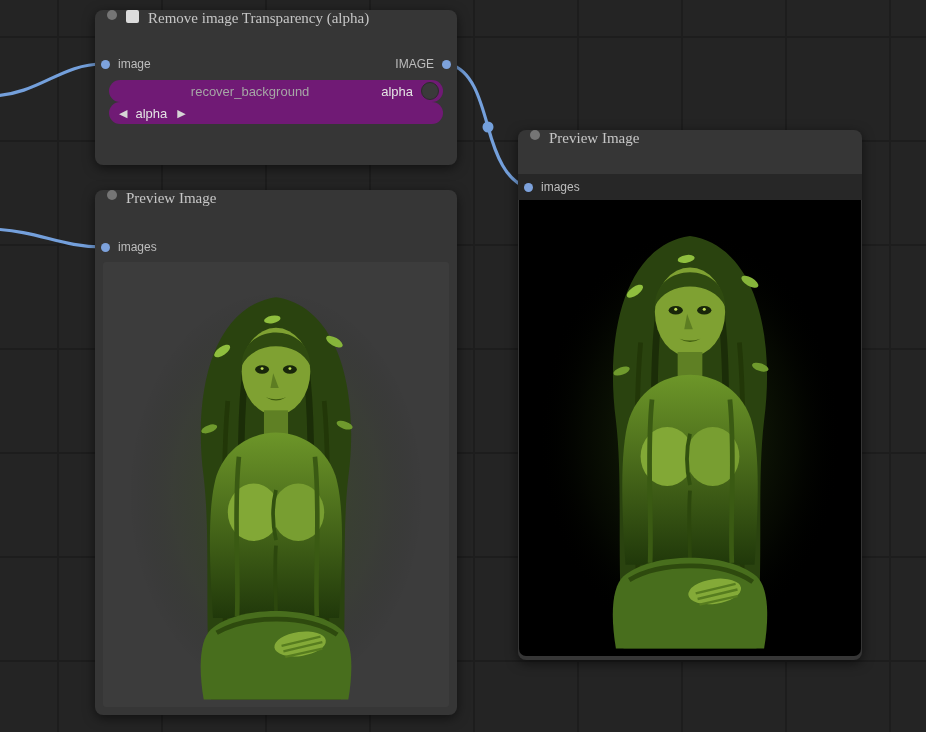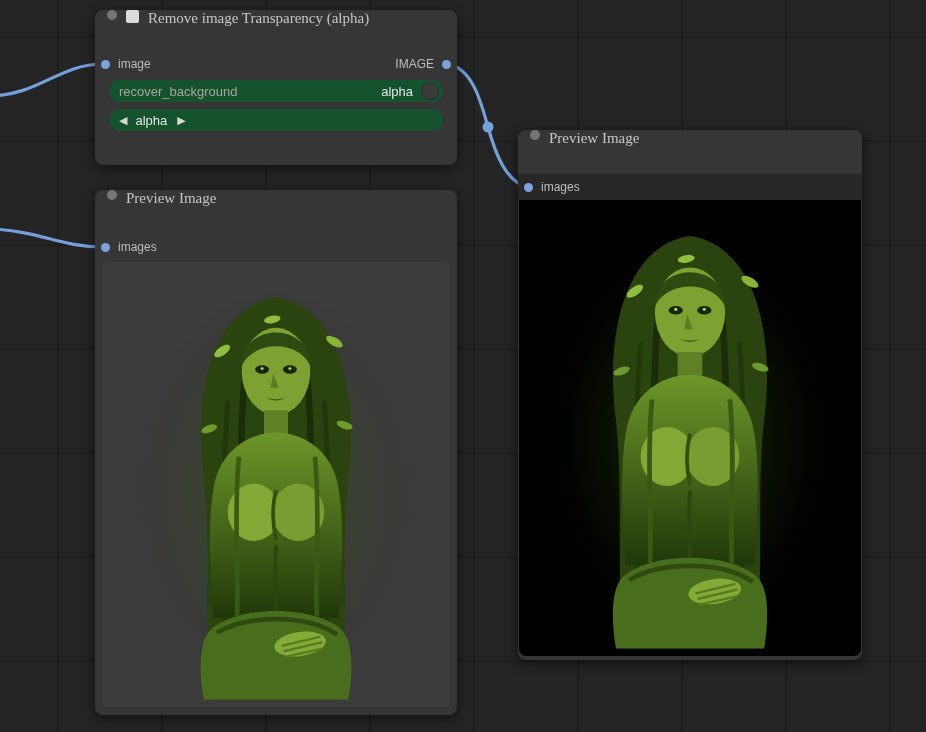--- a/index.html
+++ b/index.html
@@ -26,22 +26,22 @@
   }
   .collapse-dot{width:10px;height:10px;border-radius:50%;background:#757575;flex:0 0 auto;}
   .node-icon-square{width:13px;height:13px;background:#dcdcdc;border-radius:2px;flex:0 0 auto;}
   .slot-row{display:flex;align-items:center;flex:0 0 auto;position:relative;font-size:12px;color:#bdbdbd;}
   .slot-dot{width:9px;height:9px;border-radius:50%;background:#7da2dc;flex:0 0 auto;}
   .in-slot{margin-left:6px;margin-right:8px;}
   .out-slot{margin-right:6px;margin-left:8px;}
   .spacer{flex:1;}
   .widgets{padding:0 14px;flex:0 0 auto;}
   .widget{
-    height:22px;background:#14532d;border-radius:11px;margin-bottom:7px;
-    display:flex;align-items:center;padding:0 10px;font-size:13px;color:#a6a6a6;
+    height:22px;background:#701a75;border-radius:11px;
+    display:flex;align-items:center;padding:0 10px;font-size:13px;color:#a6a6a6;text-align:center;
   }
   .w-name{flex:1;white-space:nowrap;overflow:hidden;}
   .w-value{color:#e4e4e4;}
   .toggle-knob{
     width:16px;height:16px;border-radius:50%;background:#3a3a3a;
     border:1px solid #2b2b2b;margin-left:8px;margin-right:-6px;flex:0 0 auto;
   }
   .combo-arrow{color:#d6d6d6;font-size:11px;flex:0 0 auto;line-height:1;}
   .combo-arrow.left{margin-right:8px;}
   .combo-arrow.right{margin-left:10px;}

